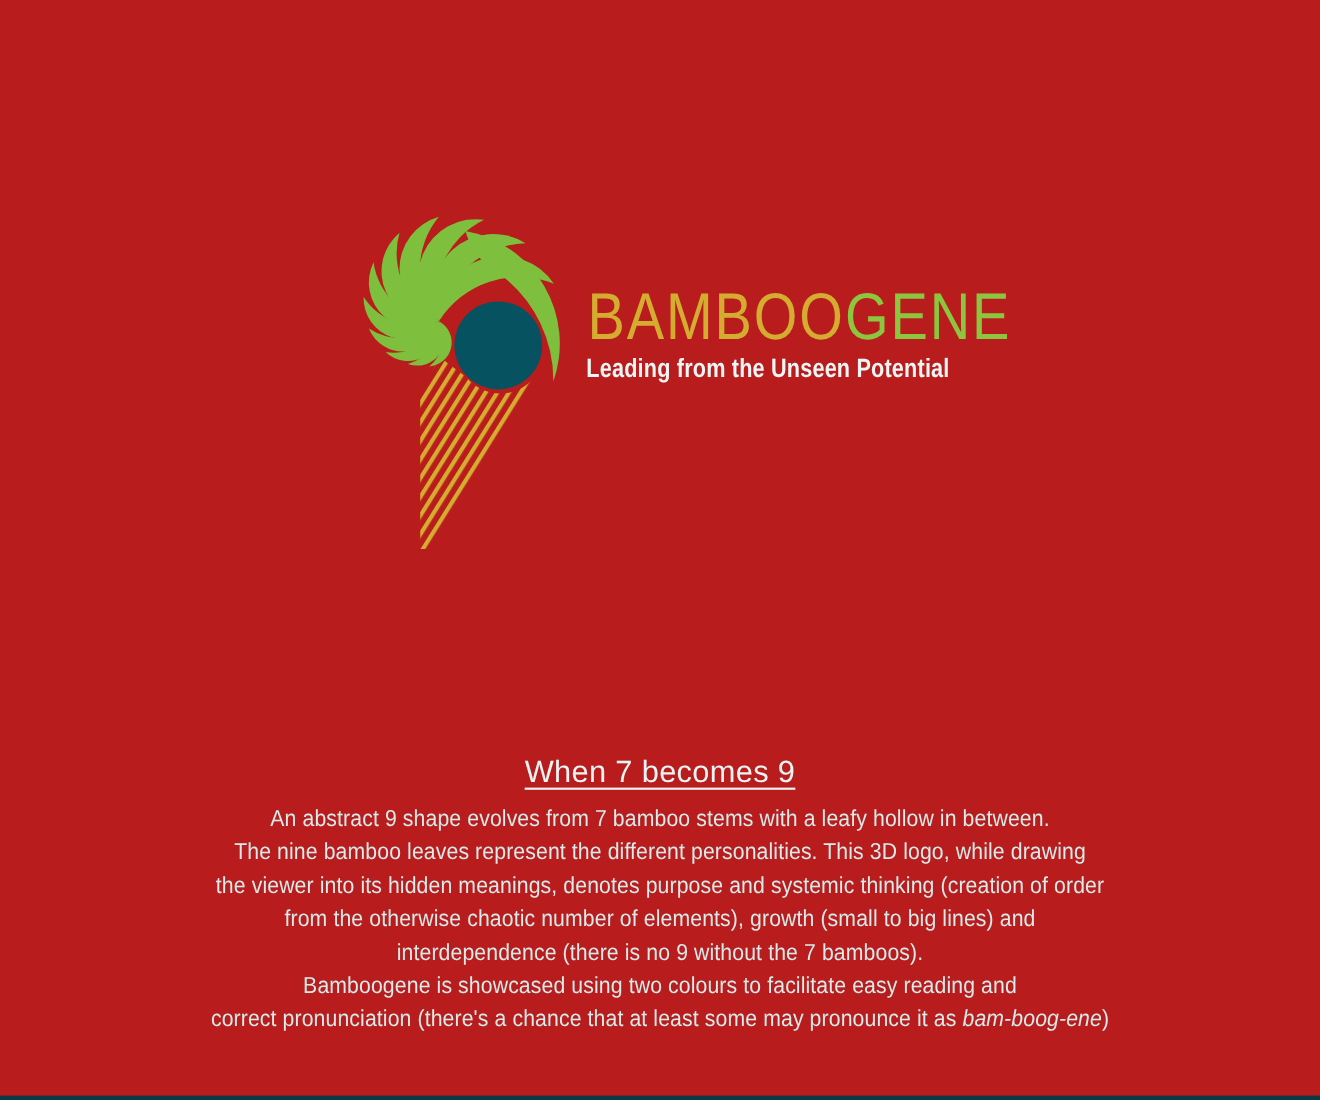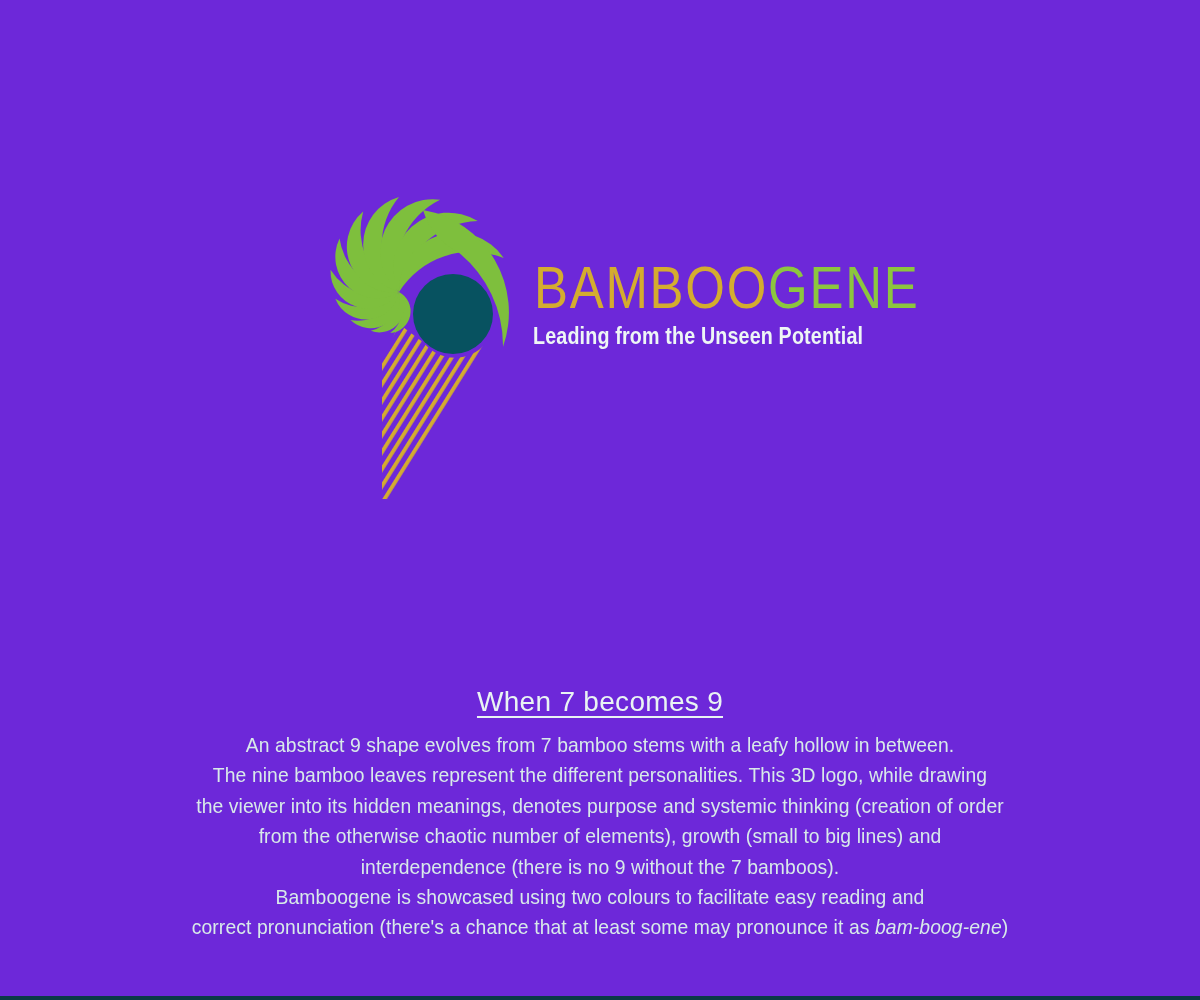--- a/index.html
+++ b/index.html
@@ -1,17 +1,17 @@
 <!DOCTYPE html>
 <html><head>
 <meta charset="utf-8">
 <style>
   html,body{margin:0;padding:0;background:#075260;}
   .canvas{
-    position:relative;width:1200px;height:1000px;background:#6d28d9;
+    position:relative;width:1200px;height:1000px;background:#b91c1c;
     overflow:hidden;font-family:"Liberation Sans",sans-serif;
   }
   
   .logo-mark{position:absolute;left:325px;top:188px;}
   .wordmark{
     position:absolute;left:534px;top:262px;
     font-size:60px;font-weight:400;line-height:52px;letter-spacing:2px;
     transform:scaleX(0.85);transform-origin:left top;white-space:nowrap;
   }
   .wordmark .gold{color:#d4ac2f;}

